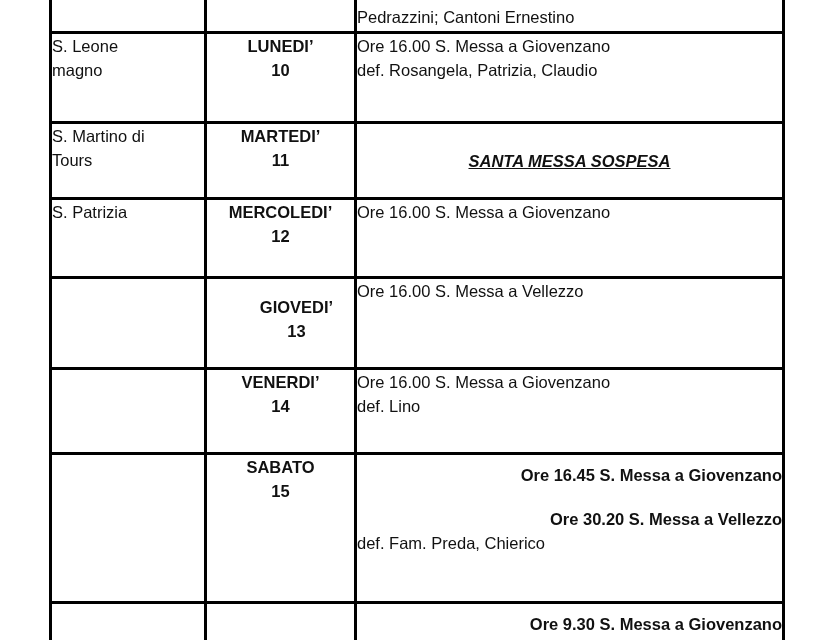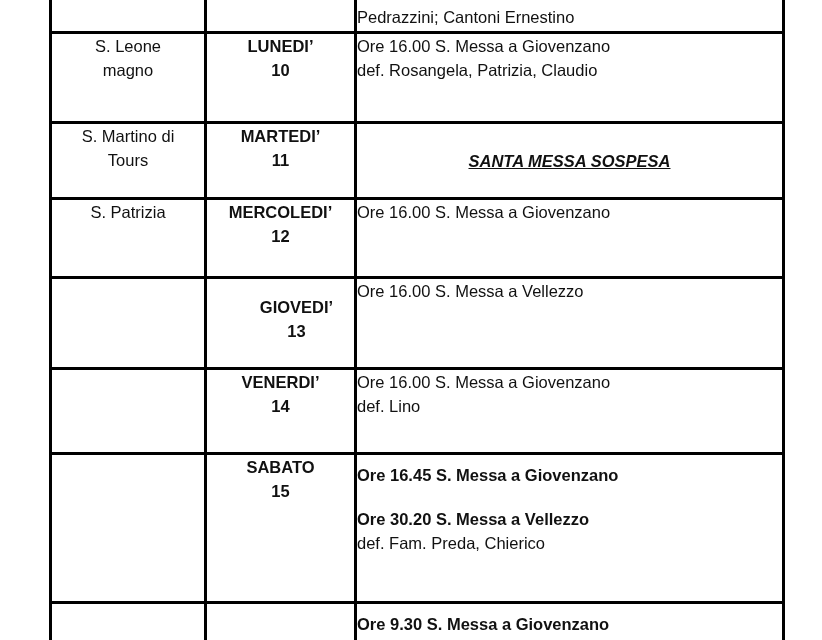--- a/index.html
+++ b/index.html
@@ -2,28 +2,28 @@
 <html><head>
 <meta charset="utf-8">
 <style>
   html, body { margin: 0; padding: 0; background: #ffffff; }
   body { width: 822px; height: 640px; overflow: hidden; position: relative;
          font-family: "Liberation Sans", "DejaVu Sans", sans-serif; color: #111; }
   table.schedule { position: absolute; left: 49px; top: -40px; border-collapse: collapse;
                    table-layout: fixed; width: 733px; }
   table.schedule td { border: 3px solid #000; vertical-align: top; padding: 0; font-size: 16.5px; line-height: 24px; }
   col.c1 { width: 155px; } col.c2 { width: 150px; } col.c3 { width: 428px; }
-  td.saint { text-align: center; vertical-align: middle; margin-top: 48px; }
+  td.saint { text-align: left; vertical-align: middle; margin-top: 48px; }
   td.day { text-align: center; vertical-align: middle; font-weight: bold; }
   td.day.top { vertical-align: top; }
   td.day .inner { display: block; }
   td.day.top .inner { padding-top: 16px; margin-left: 32px; }
   td.events { padding: 3px 0 0 3px; }
   td.events .line { display: block; white-space: nowrap; }
-  td.events .bold { font-weight: bold; }
+  td.events .bold { font-weight: bold; text-align: right; }
   td.events .gap { display: block; height: 20px; }
   td.events.center { text-align: center; vertical-align: middle; padding: 0; text-decoration: underline; }
   td.events.center .line { font-weight: bold; font-style: italic; }
   td.saint .inner, td.day .inner { display: block; }
 </style>
 </head>
 <body>
 
 <table class="schedule">
   <colgroup>

